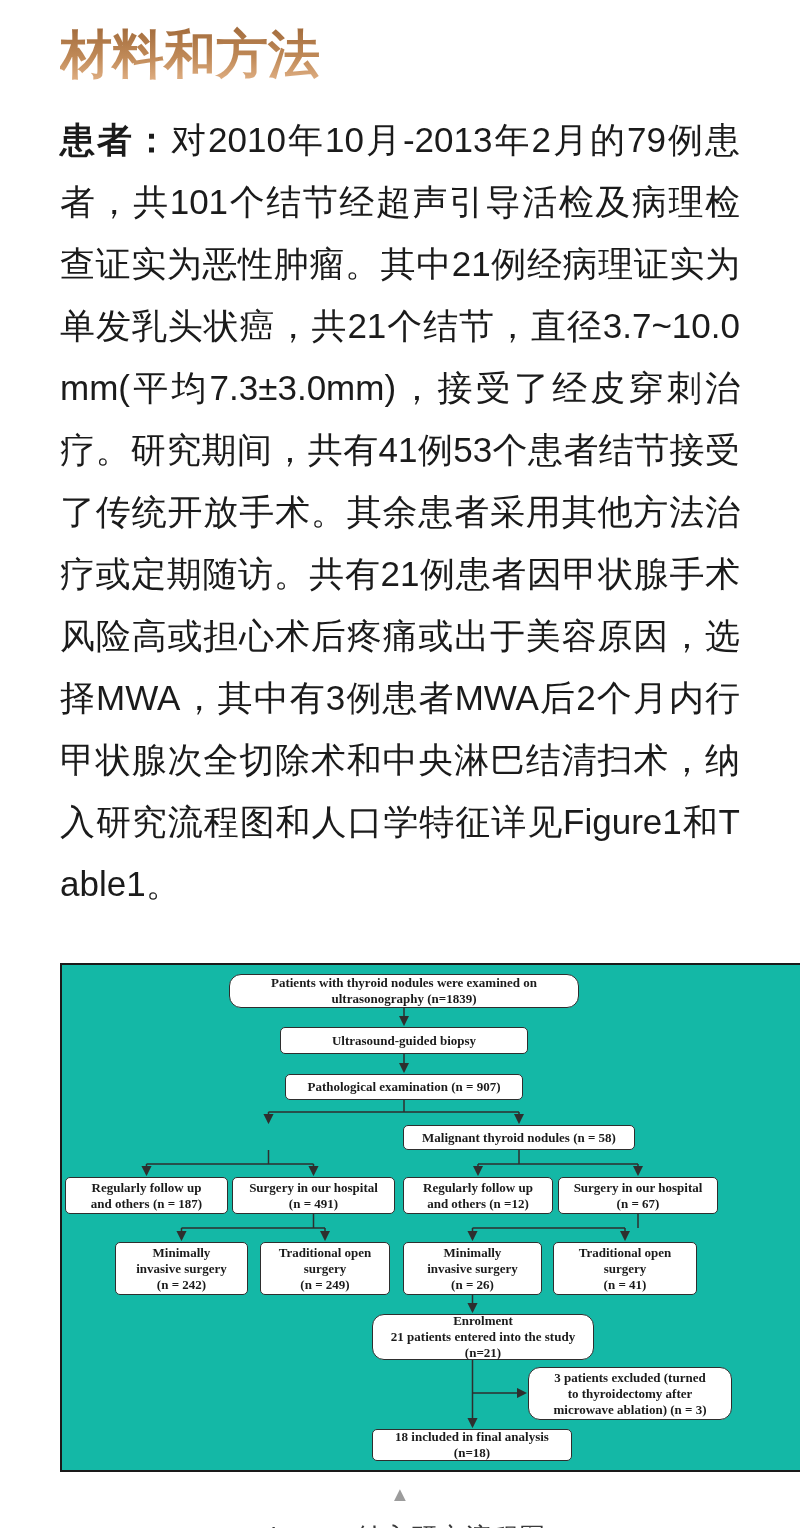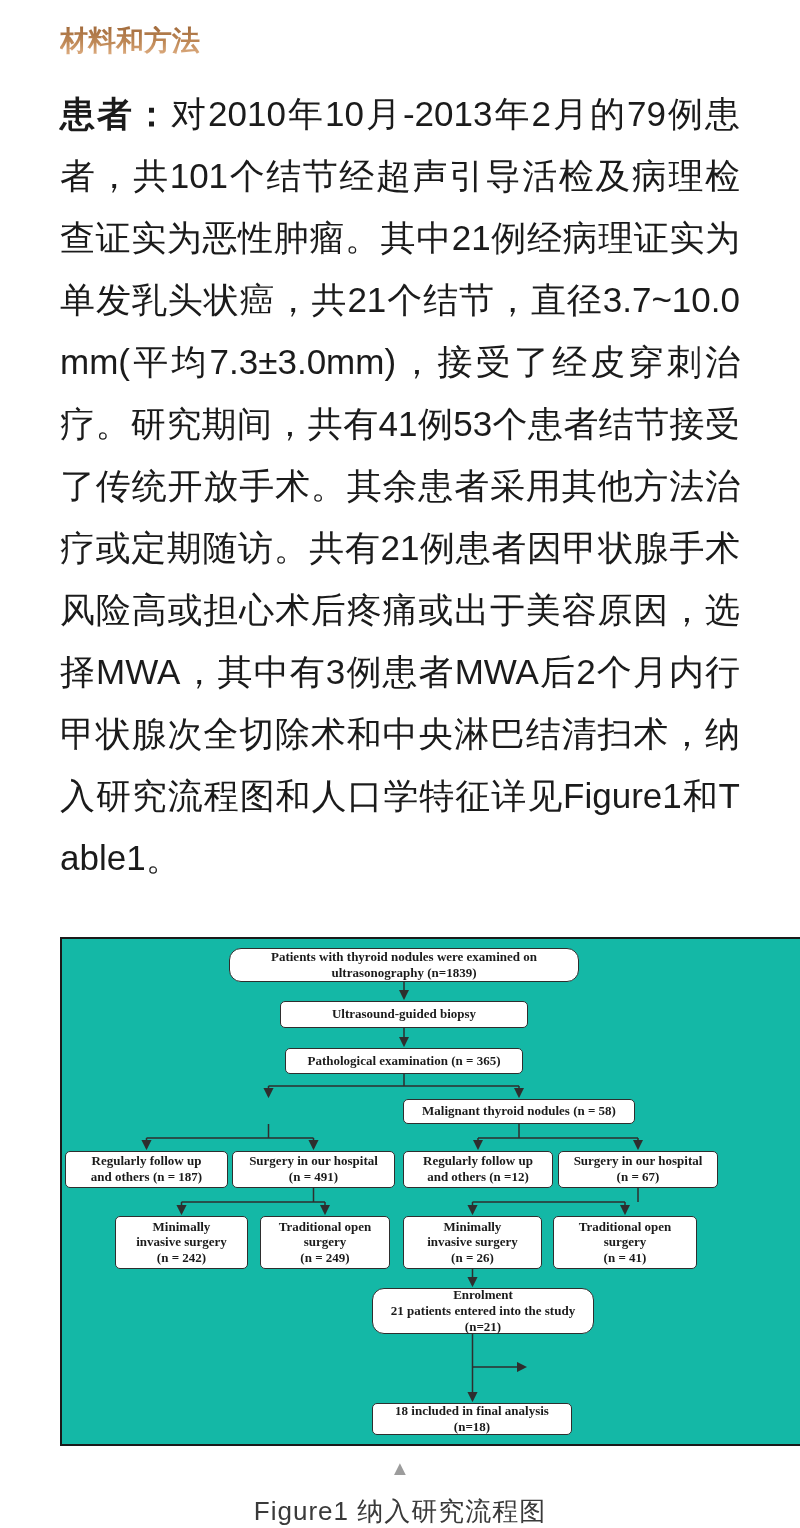--- a/index.html
+++ b/index.html
@@ -7,21 +7,21 @@
   body {
     width:800px; height:1528px; margin:0 auto; overflow:hidden;
     font-family:"Liberation Sans","DejaVu Sans",sans-serif;
     color:#1c1c1c;
   }
   .page { padding:26px 60px 0 60px; }
 
   
   .section-title {
     font-family:"Liberation Serif","DejaVu Serif",serif;
-    font-weight:700; font-size:28px; line-height:1.1;
+    font-weight:700; font-size:52px; line-height:1.1;
     width:max-content; color:#b9824f;
   }
   @supports (-webkit-background-clip: text) {
     .section-title {
       background:linear-gradient(180deg,#a26b3c 0%,#c08a58 55%,#e2b287 100%);
       -webkit-background-clip:text; background-clip:text;
       -webkit-text-fill-color:transparent;
     }
   }
 
@@ -101,21 +101,21 @@
           <path d="M563 263 V274" marker-end="url(#arw)"></path>
           <path d="M410.5 330 V346" marker-end="url(#arw)"></path>
           <path d="M410.5 395 V461" marker-end="url(#arw)"></path>
           <path d="M410.5 428 H463" marker-end="url(#arw)"></path>
         </g>
       </svg>
 
       <div class="nd big" style="left:167px;top:9px;width:350px;height:34px;">Patients with thyroid nodules were examined on
 ultrasonography (n=1839)</div>
       <div class="nd" style="left:218px;top:62px;width:248px;height:27px;">Ultrasound-guided biopsy</div>
-      <div class="nd" style="left:223px;top:109px;width:238px;height:26px;">Pathological examination (n = 365)</div>
+      <div class="nd" style="left:223px;top:109px;width:238px;height:26px;">Pathological examination (n = 907)</div>
       <div class="nd" style="left:341px;top:160px;width:232px;height:25px;">Malignant thyroid nodules (n = 58)</div>
       <div class="nd" style="left:3px;top:212px;width:163px;height:37px;">Regularly follow up
 and others (n = 187)</div>
       <div class="nd" style="left:170px;top:212px;width:163px;height:37px;">Surgery in our hospital
 (n = 491)</div>
       <div class="nd" style="left:341px;top:212px;width:150px;height:37px;">Regularly follow up
 and others (n =12)</div>
       <div class="nd" style="left:496px;top:212px;width:160px;height:37px;">Surgery in our hospital
 (n = 67)</div>
       <div class="nd" style="left:53px;top:277px;width:133px;height:53px;">Minimally
@@ -126,20 +126,23 @@
 (n = 249)</div>
       <div class="nd" style="left:341px;top:277px;width:139px;height:53px;">Minimally
 invasive surgery
 (n = 26)</div>
       <div class="nd" style="left:491px;top:277px;width:144px;height:53px;">Traditional open
 surgery
 (n = 41)</div>
       <div class="nd big" style="left:310px;top:349px;width:222px;height:46px;">Enrolment
 21 patients entered into the study
 (n=21)</div>
+      <div class="nd big" style="left:466px;top:402px;width:204px;height:53px;">3 patients excluded (turned
+to thyroidectomy after
+microwave ablation) (n = 3)</div>
       <div class="nd" style="left:310px;top:464px;width:200px;height:32px;">18 included in final analysis
 (n=18)</div>
     </div>
   </figure>
 
   <div class="figure-toggle">▲</div>
 
   <div class="figure-caption">Figure1 纳入研究流程图</div>
 
 </main>

